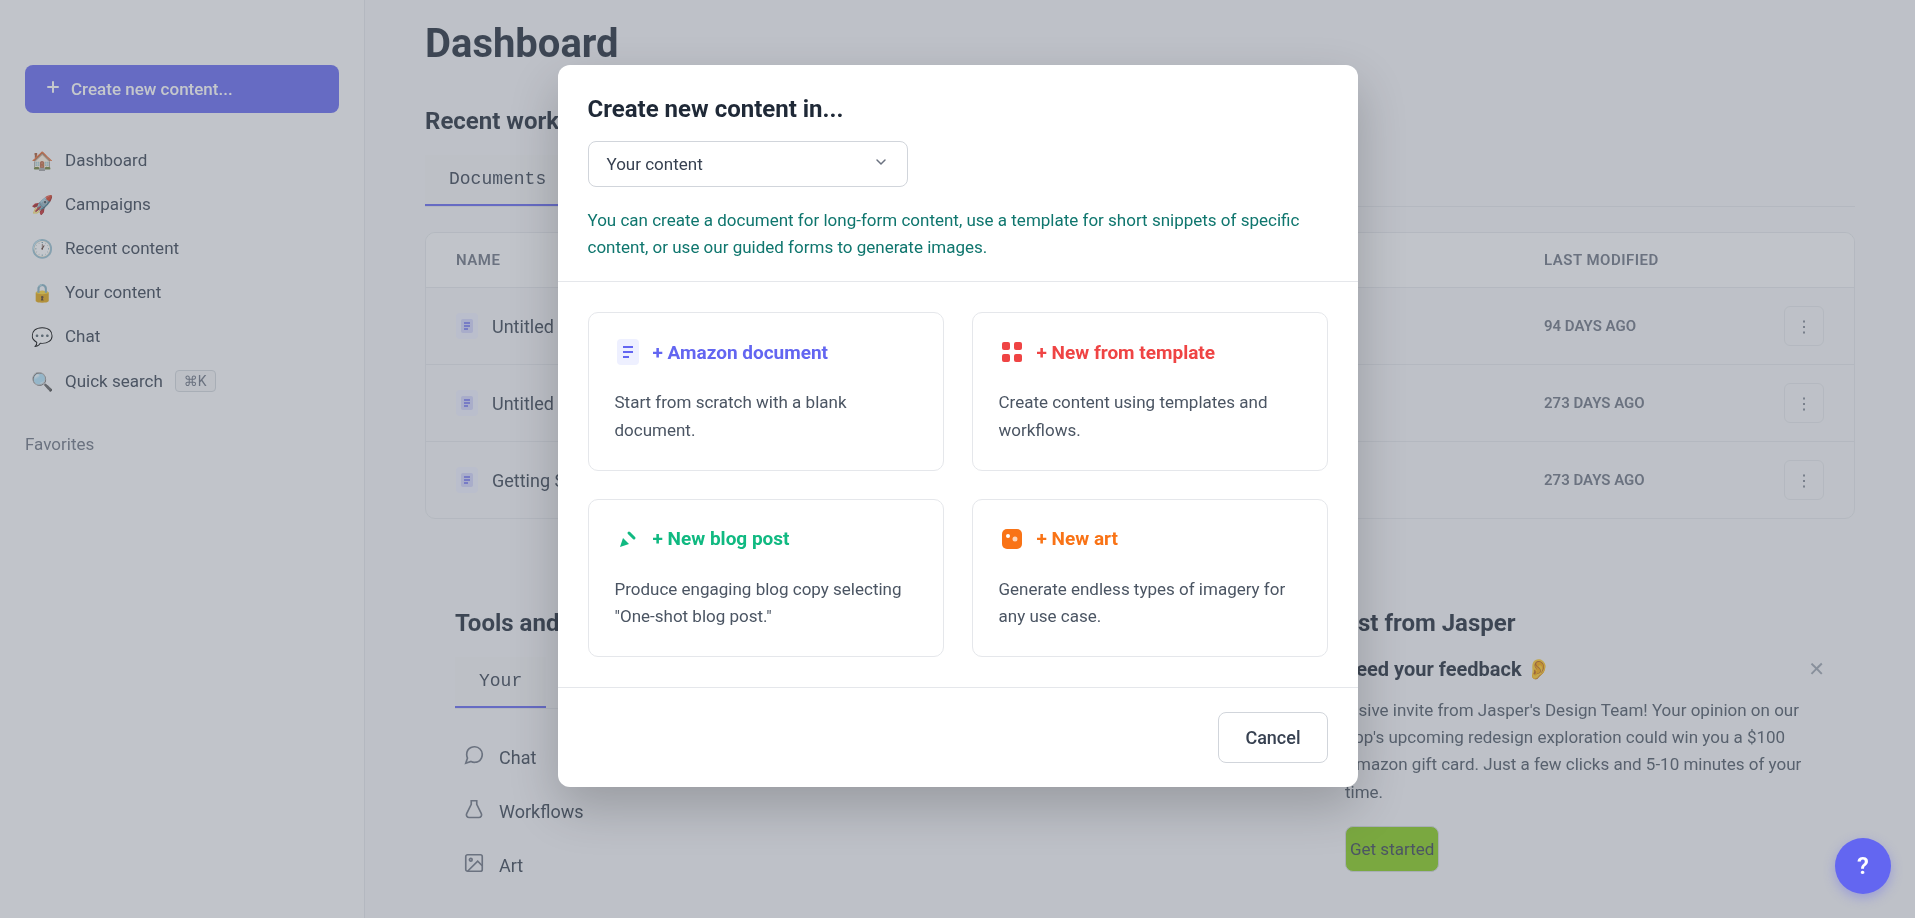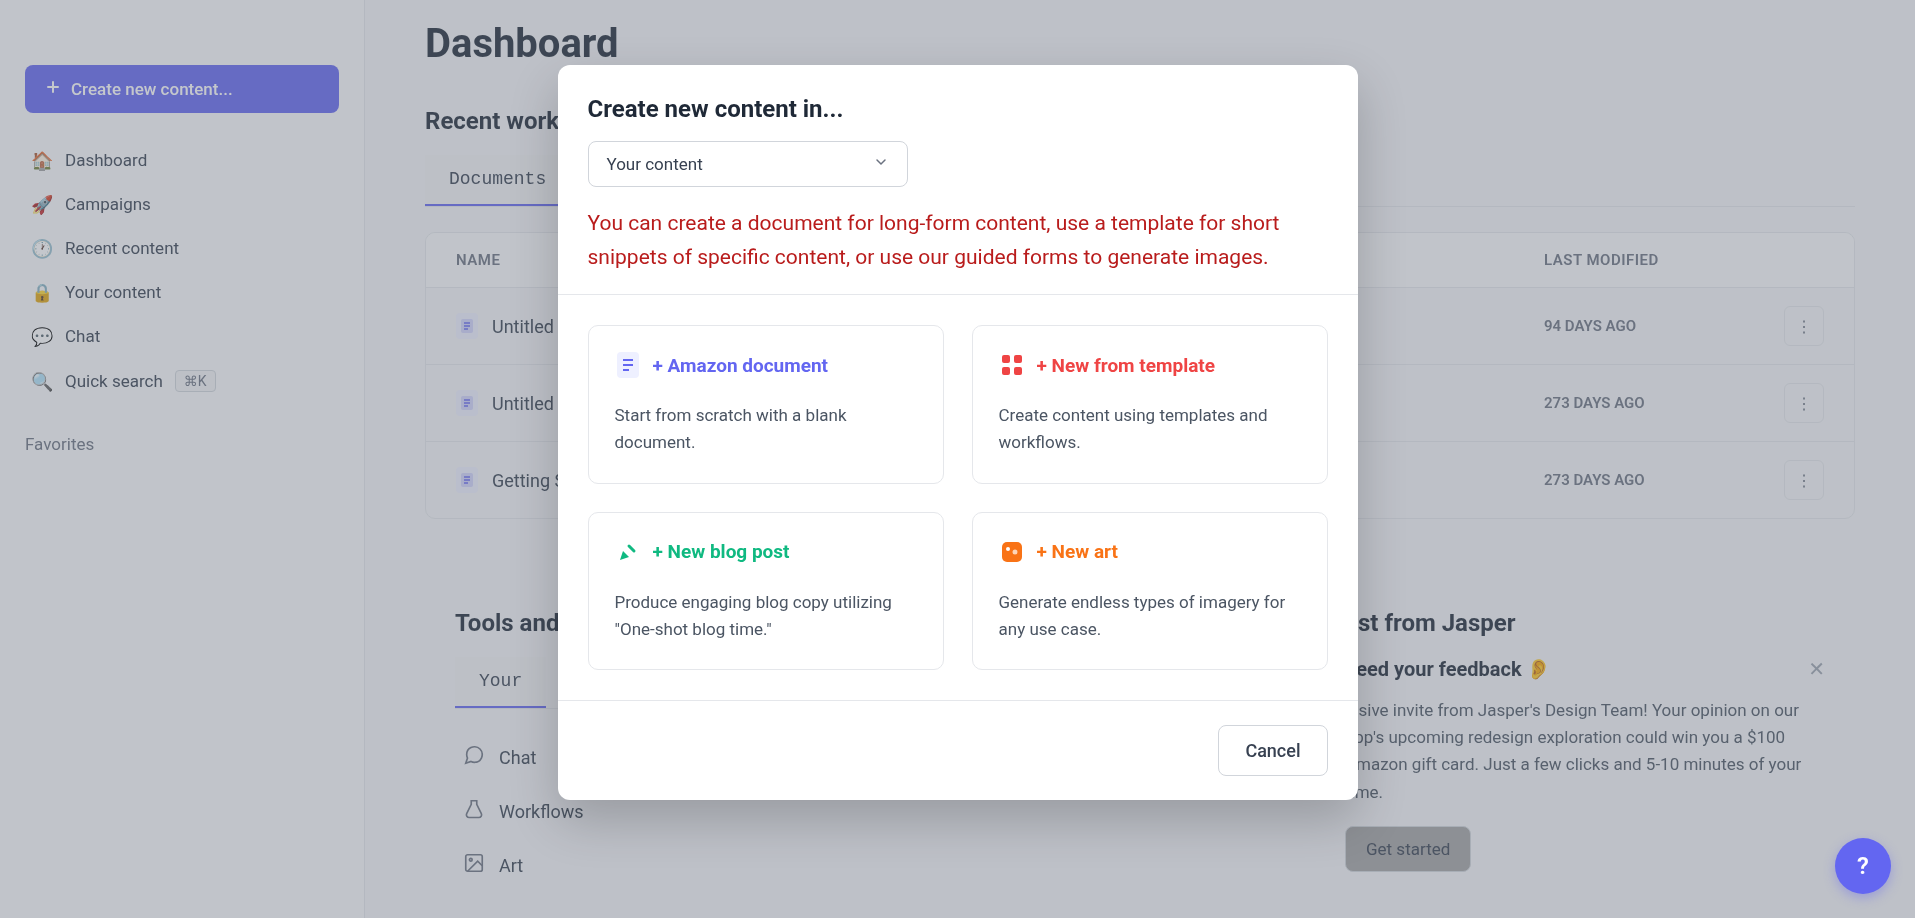--- a/index.html
+++ b/index.html
@@ -267,22 +267,22 @@
       position: absolute;
       top: 0;
       right: 0;
       cursor: pointer;
       color: #9ca3af;
       font-size: 20px;
     }
     
     .get-started-btn {
       border: 1px solid #d1d5db;
-      background: #a3a3a3;
-      padding: 12px 20px;
+      background: #84cc16;
+      padding: 12px 4px;
       border-radius: 8px;
       font-size: 17px;
       color: #374151;
       cursor: pointer;
     }
     
     
     .modal-overlay {
       position: absolute;
       top: 0;
@@ -322,22 +322,22 @@
       align-items: center;
       justify-content: space-between;
       width: 320px;
       cursor: pointer;
       font-size: 17px;
       color: #374151;
       margin-bottom: 20px;
     }
     
     .modal-desc {
-      font-size: 21px;
-      color: #b91c1c;
+      font-size: 17px;
+      color: #0f766e;
       line-height: 1.6;
     }
     
     .modal-divider {
       border-top: 1px solid #e5e7eb;
     }
     
     .options-grid {
       display: grid;
       grid-template-columns: 1fr 1fr;
@@ -638,21 +638,21 @@
       <div class="option-card">
         <div class="option-header">
           <span class="option-icon">
             <svg width="22" height="22" viewBox="0 0 22 22">
                 <path d="M3 19l3-9 6 6-9 3z" fill="#10b981"></path>
                 <path d="M12 5l5 5" stroke="#10b981" stroke-width="3" stroke-linecap="round"></path>
               </svg>
           </span>
           <span class="option-title green">+ New blog post</span>
         </div>
-        <p class="option-desc">Produce engaging blog copy utilizing "One-shot blog time."</p>
+        <p class="option-desc">Produce engaging blog copy selecting "One-shot blog post."</p>
       </div>
 
       <div class="option-card">
         <div class="option-header">
           <span class="option-icon">
             <svg width="24" height="24" viewBox="0 0 24 24">
                 <rect x="2" y="2" width="20" height="20" rx="5" fill="#f97316"></rect>
                 <circle cx="8" cy="9" r="2" fill="#fff"></circle>
                 <circle cx="15" cy="12" r="2.5" fill="#fff" opacity="0.7"></circle>
               </svg>

